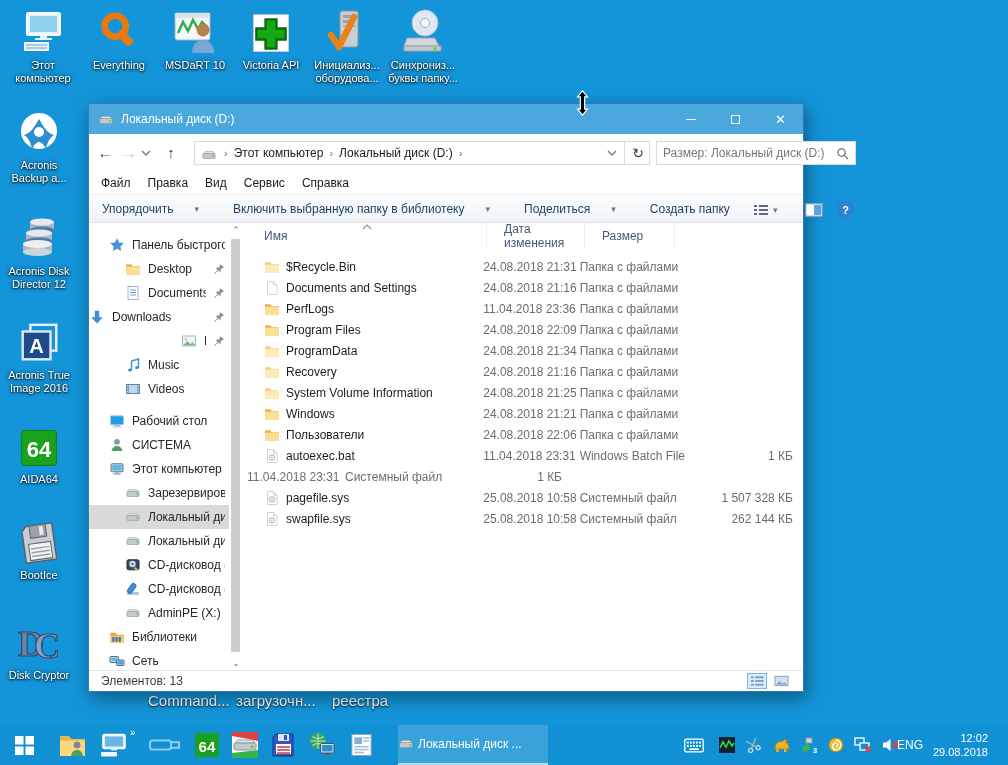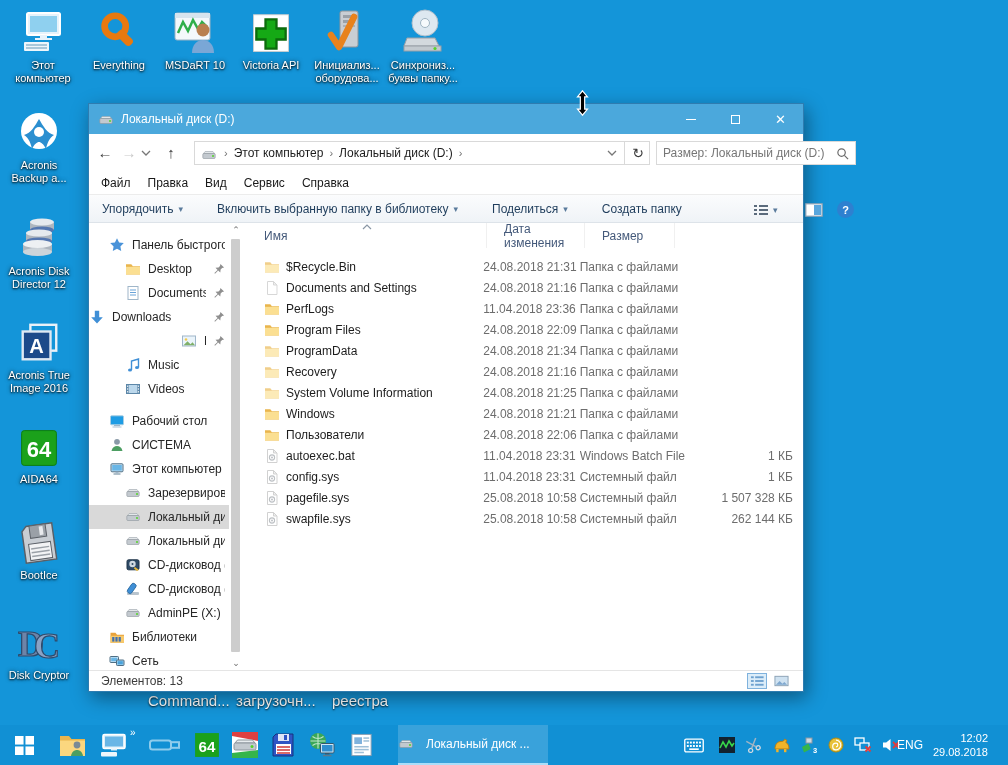--- a/index.html
+++ b/index.html
@@ -30,21 +30,21 @@
 .addr-right{margin-left:auto;display:flex;align-items:center;height:100%}
 .addr-div{width:1px;height:100%;background:#d9d9d9;margin:0 2px}
 .refresh{font-size:14px;color:#3a3a3a;width:22px;text-align:center}
 .searchbox{position:absolute;left:567px;top:7px;width:200px;height:24px;border:1px solid #d9d9d9;display:flex;align-items:center;padding:0 6px;color:#767676;background:#fff}
 .searchbox .ph{flex:1;white-space:nowrap;overflow:hidden}
 
 .menubar{position:absolute;top:67px;left:0;right:0;height:23px;background:#fff;display:flex;align-items:center;padding-left:12px;color:#191919}
 .menubar span{margin-right:17px}
 
 .cmdbar{position:absolute;top:90px;left:0;right:0;height:29px;background:linear-gradient(#fbfcfd,#eff3f7);border-top:1px solid #ececec;border-bottom:1px solid #dde3e9;display:flex;align-items:center;padding-left:13px;color:#1f3d5c}
-.cmditem{display:flex;align-items:center;gap:5px;margin-right:34px;white-space:nowrap}
+.cmditem{display:flex;align-items:center;gap:21px;margin-right:34px;white-space:nowrap}
 .caret{color:#5a7b9c;font-size:9px}
 .cmd-right{position:absolute;top:0;height:29px;display:flex;align-items:center}
 .helpbtn{width:17px;height:17px;border-radius:50%;background:#2e80d0;color:#fff;font-weight:bold;font-size:11px;display:flex;align-items:center;justify-content:center}
 
 .navpane{position:absolute;top:119px;left:0;width:140px;bottom:21px;padding-top:10px;overflow:hidden;color:#262626}
 .navitem{height:24px;display:flex;align-items:center;gap:7px;padding-right:4px;white-space:nowrap}
 .navitem.sel{background:#d9d9d9}
 .navitem.gap{margin-top:8px}
 .navitem .nic{width:16px;height:16px;flex:0 0 16px}
 .navitem .pin{margin-left:auto;width:12px;height:12px}
@@ -66,21 +66,21 @@
 .faded{opacity:.65}
 
 .statusbar{position:absolute;left:0;right:0;bottom:0;height:21px;border-top:1px solid #e5e5e5;display:flex;align-items:center;padding-left:12px;color:#3c3c3c;background:#fff}
 .viewtoggles{position:absolute;right:12px;top:2px;display:flex;gap:4px}
 .vtbtn{width:20px;height:16px;display:flex;align-items:center;justify-content:center;border:1px solid transparent}
 .vtbtn.active{border-color:#7fb2dd;background:#dcedf9}
 
 .taskbar{position:absolute;left:0;bottom:0;width:1008px;height:40px;background:#1190d4}
 .tbbtn{position:absolute;top:0;height:40px;display:flex;align-items:center;justify-content:center}
 .overflow-chevron{position:absolute;left:130px;top:2px;color:#fff;font-size:10px}
-.taskbutton{position:absolute;left:398px;top:0;width:150px;height:40px;background:rgba(255,255,255,.17);border-bottom:2px solid #aadef9;display:flex;align-items:center;gap:8px;padding-left:0;color:#fff}
+.taskbutton{position:absolute;left:398px;top:0;width:150px;height:40px;background:rgba(255,255,255,.17);border-bottom:2px solid #aadef9;display:flex;align-items:center;padding-left:0;color:#fff}
 .tray-ic{position:absolute;top:11px;width:20px;height:18px;display:flex;align-items:center;justify-content:center}
 .tray-lang{position:absolute;left:897px;top:0;height:40px;display:flex;align-items:center;color:#fff;font-size:12px}
 .tray-clock{position:absolute;right:20px;top:6px;text-align:right;color:#fff;font-size:11px;line-height:14px}
 
 .cursor{position:absolute;left:576px;top:90px;width:13px;height:26px;pointer-events:none;z-index:99}
 </style>
 </head>
 <body>
 
 <div id="desktop-top">
@@ -766,31 +766,20 @@
               <circle cx="8" cy="9.5" r="1" fill="#9aa0a6"></circle>
             </svg>
           </span>
           <span>autoexec.bat</span>
         </div>
         <div class="fc fc-date">11.04.2018 23:31</div>
         <div class="fc fc-type">Windows Batch File</div>
         <div class="fc fc-size">1 КБ</div>
       </div>
       <div class="frow">
-        <div class="fc fc-name">
-          <span class="fic faded">
-            <svg width="16" height="16" viewBox="0 0 16 16">
-              <path d="M3.5 1.5h6l3.5 3.5v9.5H3.5z" fill="#fff" stroke="#b9b9b9"></path>
-              <path d="M9.5 1.5L13 5H9.5z" fill="#e9e9e9" stroke="#b9b9b9"></path>
-              <circle cx="8" cy="9.5" r="2.6" fill="none" stroke="#9aa0a6" stroke-width="1.1"></circle>
-              <circle cx="8" cy="9.5" r="1" fill="#9aa0a6"></circle>
-            </svg>
-          </span>
-          <span>config.sys</span>
-        </div>
         <div class="fc fc-date">11.04.2018 23:31</div>
         <div class="fc fc-type">Системный файл</div>
         <div class="fc fc-size">1 КБ</div>
       </div>
       <div class="frow">
         <div class="fc fc-name">
           <span class="fic faded">
             <svg width="16" height="16" viewBox="0 0 16 16">
               <path d="M3.5 1.5h6l3.5 3.5v9.5H3.5z" fill="#fff" stroke="#b9b9b9"></path>
               <path d="M9.5 1.5L13 5H9.5z" fill="#e9e9e9" stroke="#b9b9b9"></path>

